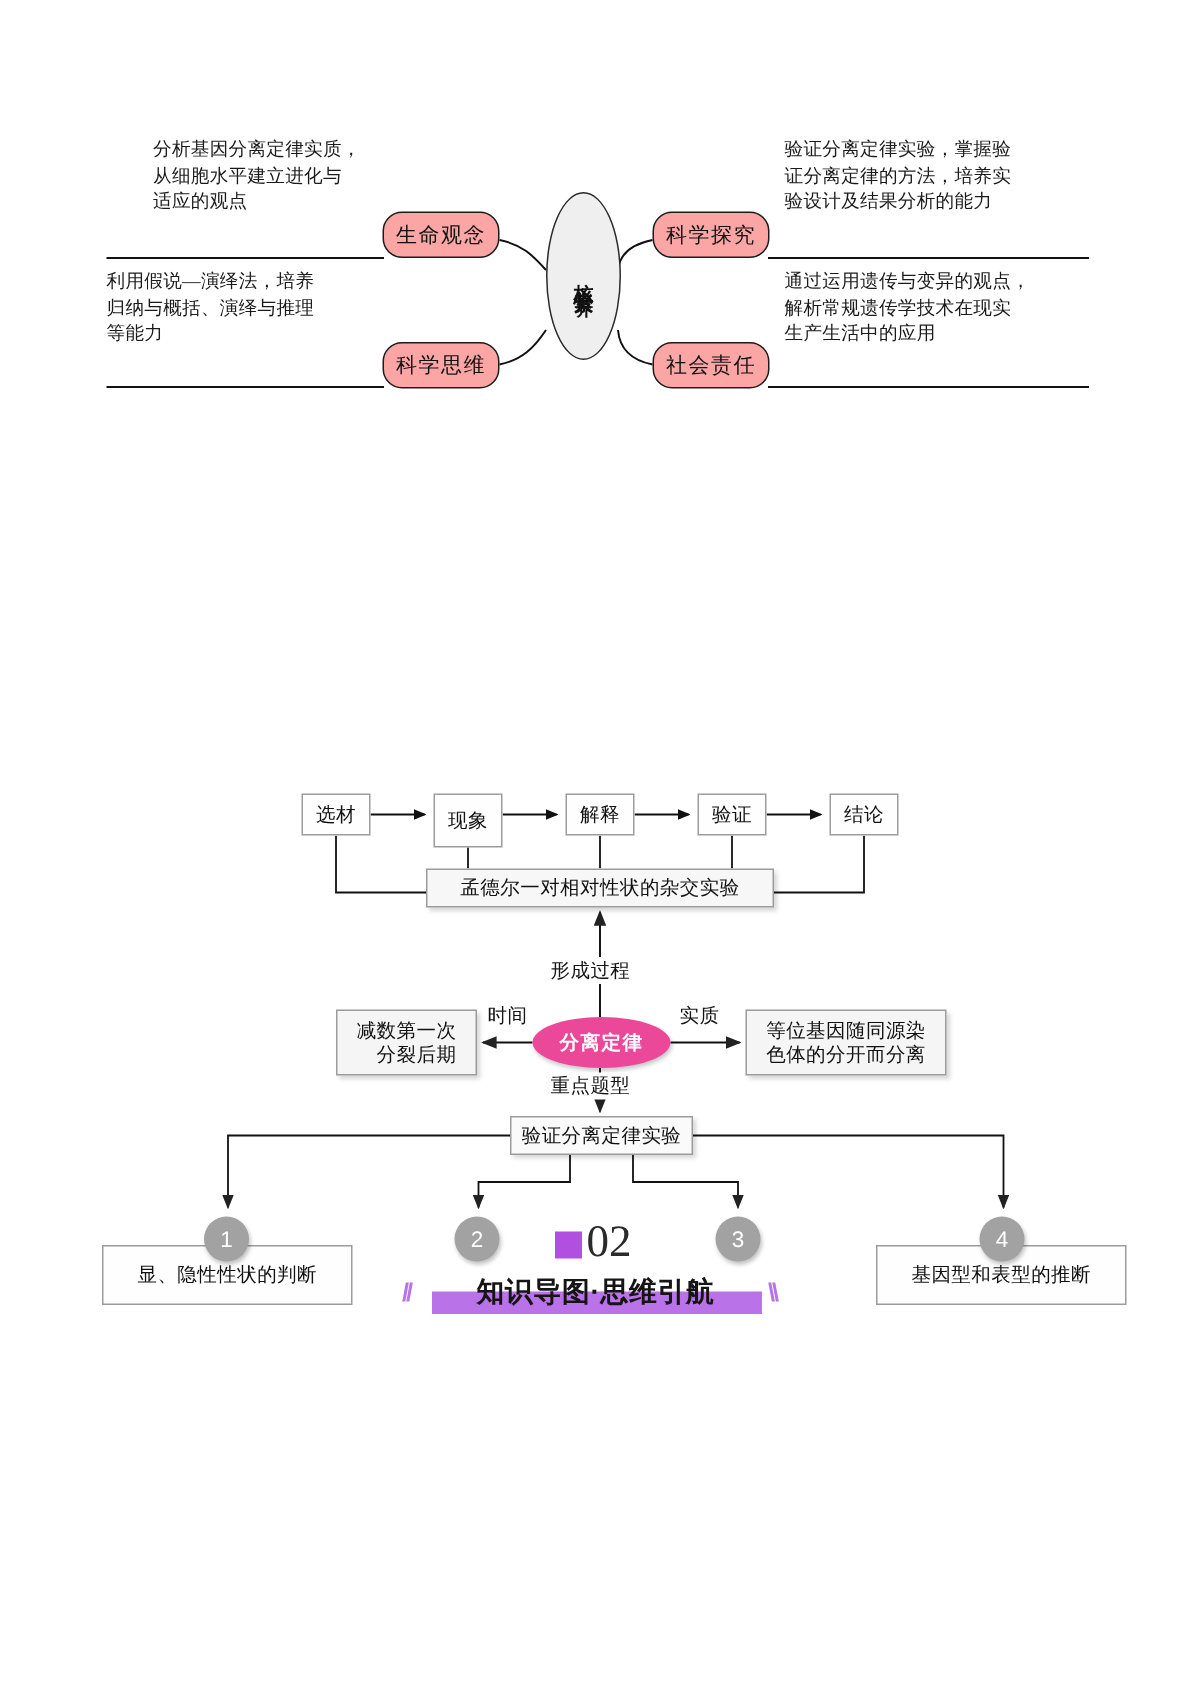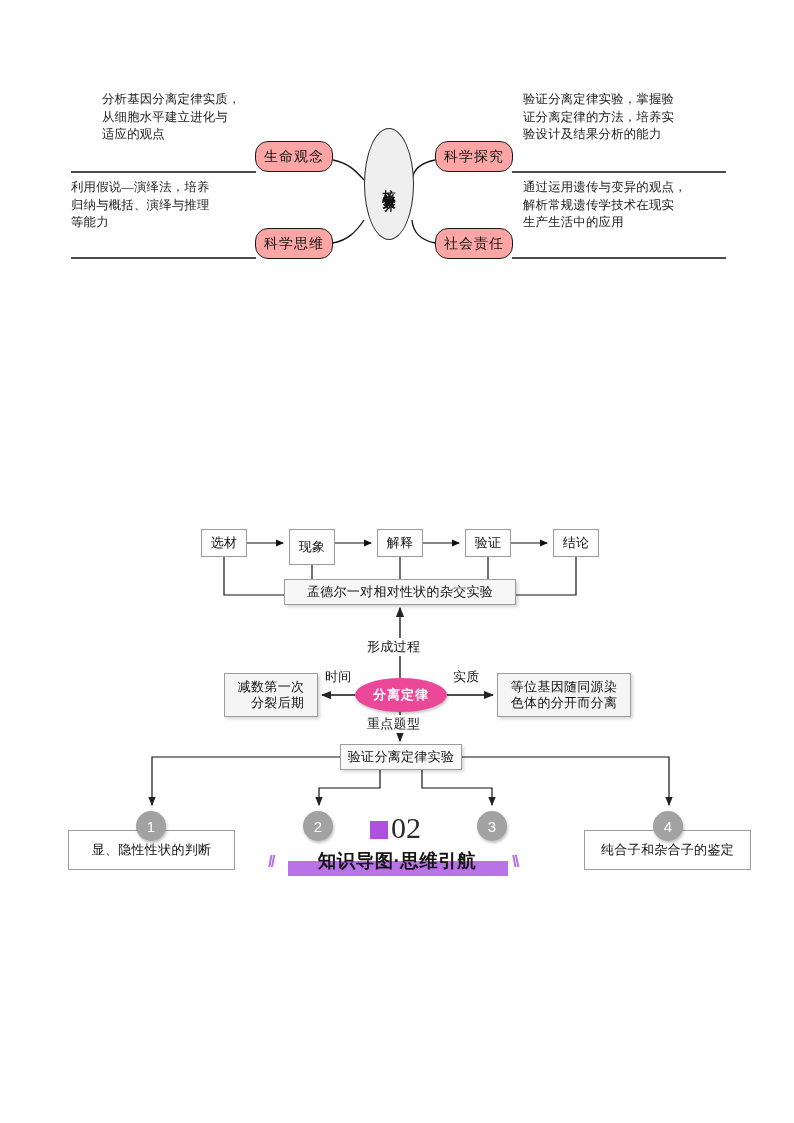--- a/index.html
+++ b/index.html
@@ -361,21 +361,21 @@
     <div class="ellipse-law">分离定律</div>
 
     <div class="edge-lbl el-form">形成过程</div>
     <div class="edge-lbl el-time">时间</div>
     <div class="edge-lbl el-ess">实质</div>
     <div class="edge-lbl el-key">重点题型</div>
 
     <div class="fbox fb-method shadow">验证分离定律实验</div>
 
     <div class="fbox fb-b1">显、隐性性状的判断</div>
-    <div class="fbox fb-b4">纯合子和杂合子的鉴定</div>
+    <div class="fbox fb-b4">基因型和表型的推断</div>
 
     <div class="numcirc nc1">1</div>
     <div class="numcirc nc2">2</div>
     <div class="numcirc nc3">3</div>
     <div class="numcirc nc4">4</div>
   </div>
 
 </div>
 
 </body></html>

